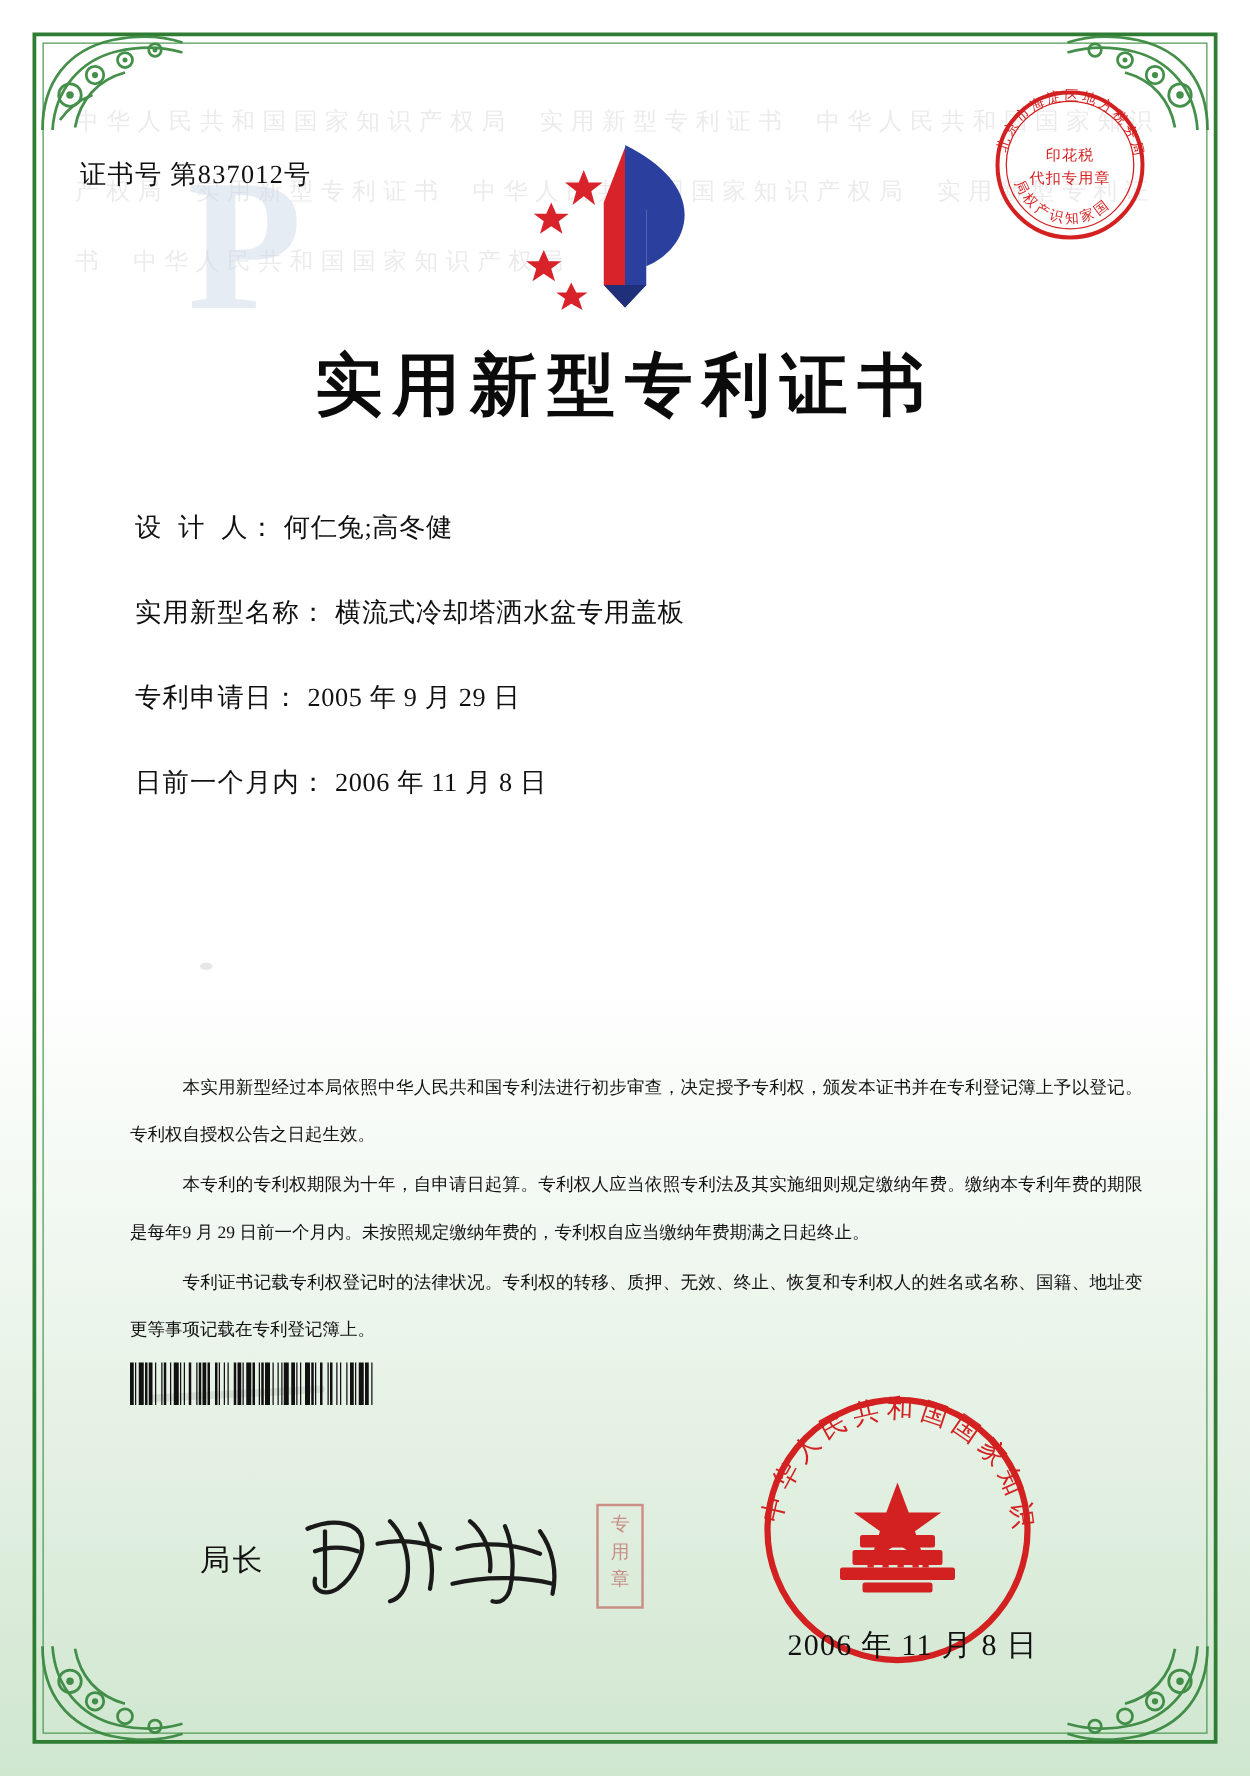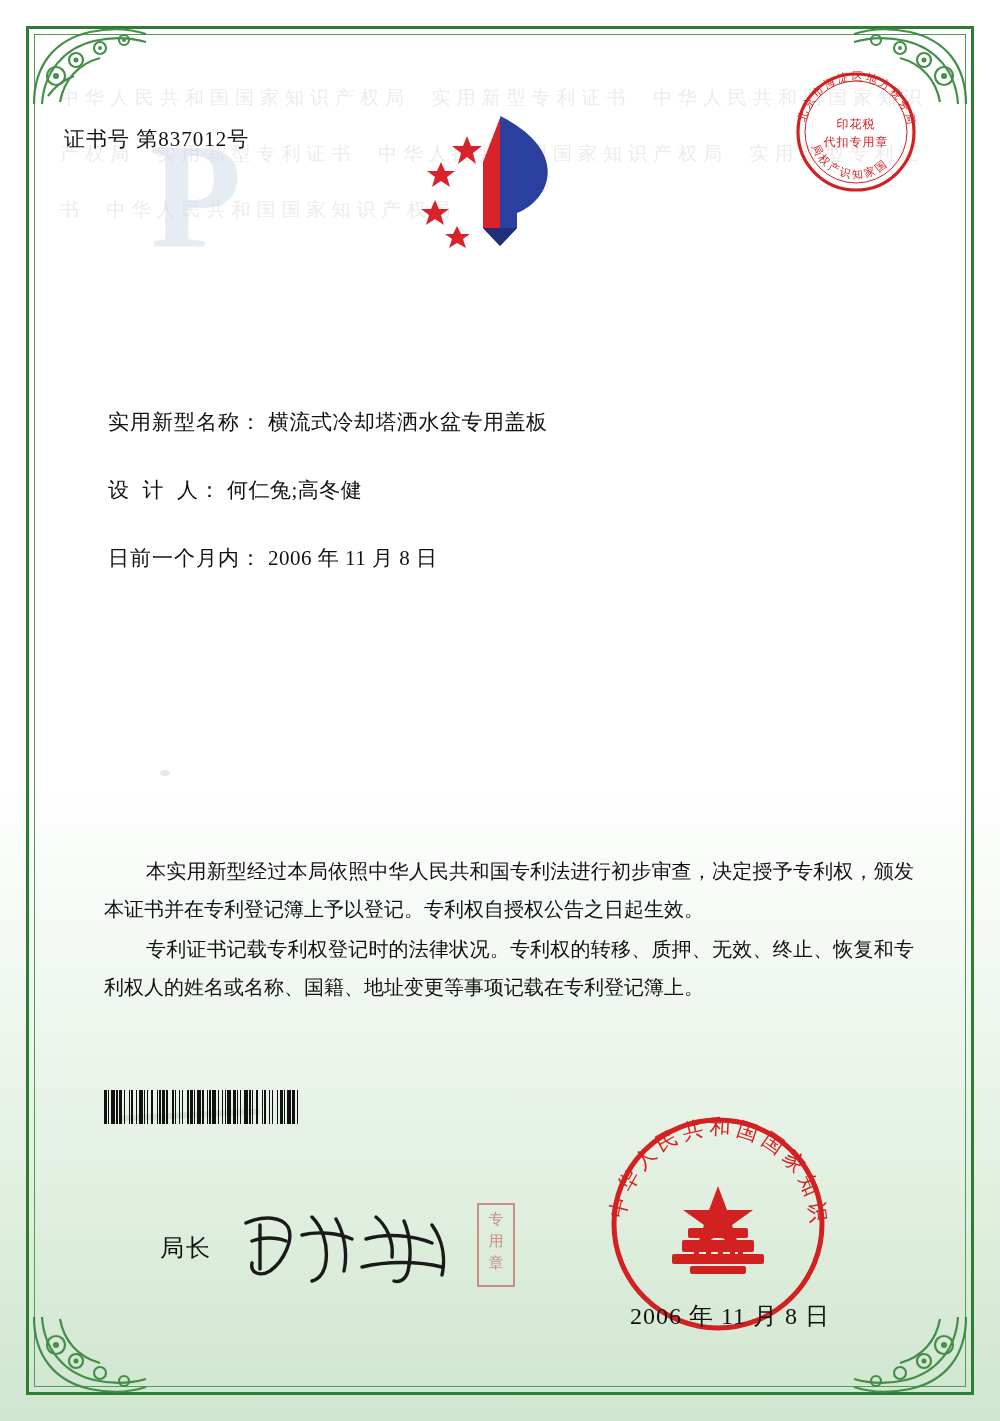--- a/index.html
+++ b/index.html
@@ -136,21 +136,21 @@
   }
   .field .value {
     margin-left: 6px;
     letter-spacing: 0.5px;
   }
 
   
   .body-text {
     position: absolute;
     left: 104px; right: 86px; top: 852px;
-    font-size: 20px;
+    font-size: 14px;
     line-height: 38px;
     color: #111;
     text-align: justify;
     z-index: 3;
   }
   .body-text p {
     margin: 0 0 2px 0;
     text-indent: 42px;
   }
 
@@ -338,38 +338,44 @@
         <textPath href="#taxArcTop" startOffset="6%">北京市海淀区地方税务局</textPath>
       </text>
       <text font-size="11" fill="#d32020" font-family="'Liberation Serif',serif" letter-spacing="2.5">
         <textPath href="#taxArcBot" startOffset="10%">局权产识知家国</textPath>
       </text>
       <text x="70" y="66" text-anchor="middle" font-size="12" fill="#d32020" font-family="'Liberation Serif',serif" letter-spacing="1">印花税</text>
       <text x="70" y="84" text-anchor="middle" font-size="12" fill="#d32020" font-family="'Liberation Serif',serif" letter-spacing="1">代扣专用章</text>
     </svg>
   </div>
 
+  <div class="title">实用新型专利证书</div>
 
   <div class="fields">
+    <div class="field">
+      <span class="label">设  计  人：</span>
+      <span class="value">何仁兔;高冬健</span>
+    </div>
     <div class="field">
       <span class="label">实用新型名称：</span>
       <span class="value">横流式冷却塔洒水盆专用盖板</span>
     </div>
     <div class="field">
-      <span class="label">设  计  人：</span>
-      <span class="value">何仁兔;高冬健</span>
+      <span class="label">专利申请日：</span>
+      <span class="value">2005 年 9 月 29 日</span>
     </div>
     <div class="field">
       <span class="label">日前一个月内：</span>
       <span class="value">2006 年 11 月 8 日</span>
     </div>
   </div>
 
   <div class="body-text">
     <p>本实用新型经过本局依照中华人民共和国专利法进行初步审查，决定授予专利权，颁发本证书并在专利登记簿上予以登记。专利权自授权公告之日起生效。</p>
+    <p>本专利的专利权期限为十年，自申请日起算。专利权人应当依照专利法及其实施细则规定缴纳年费。缴纳本专利年费的期限是每年9 月 29 日前一个月内。未按照规定缴纳年费的，专利权自应当缴纳年费期满之日起终止。</p>
     <p>专利证书记载专利权登记时的法律状况。专利权的转移、质押、无效、终止、恢复和专利权人的姓名或名称、国籍、地址变更等事项记载在专利登记簿上。</p>
   </div>
 
   <div class="barcode">
       <i style="width: 3px; background: rgb(17, 17, 17);"></i>
       <i style="width: 1px; background: transparent;"></i>
       <i style="width: 1px; background: rgb(17, 17, 17);"></i>
       <i style="width: 2px; background: transparent;"></i>
       <i style="width: 4px; background: rgb(17, 17, 17);"></i>
       <i style="width: 1px; background: transparent;"></i>

